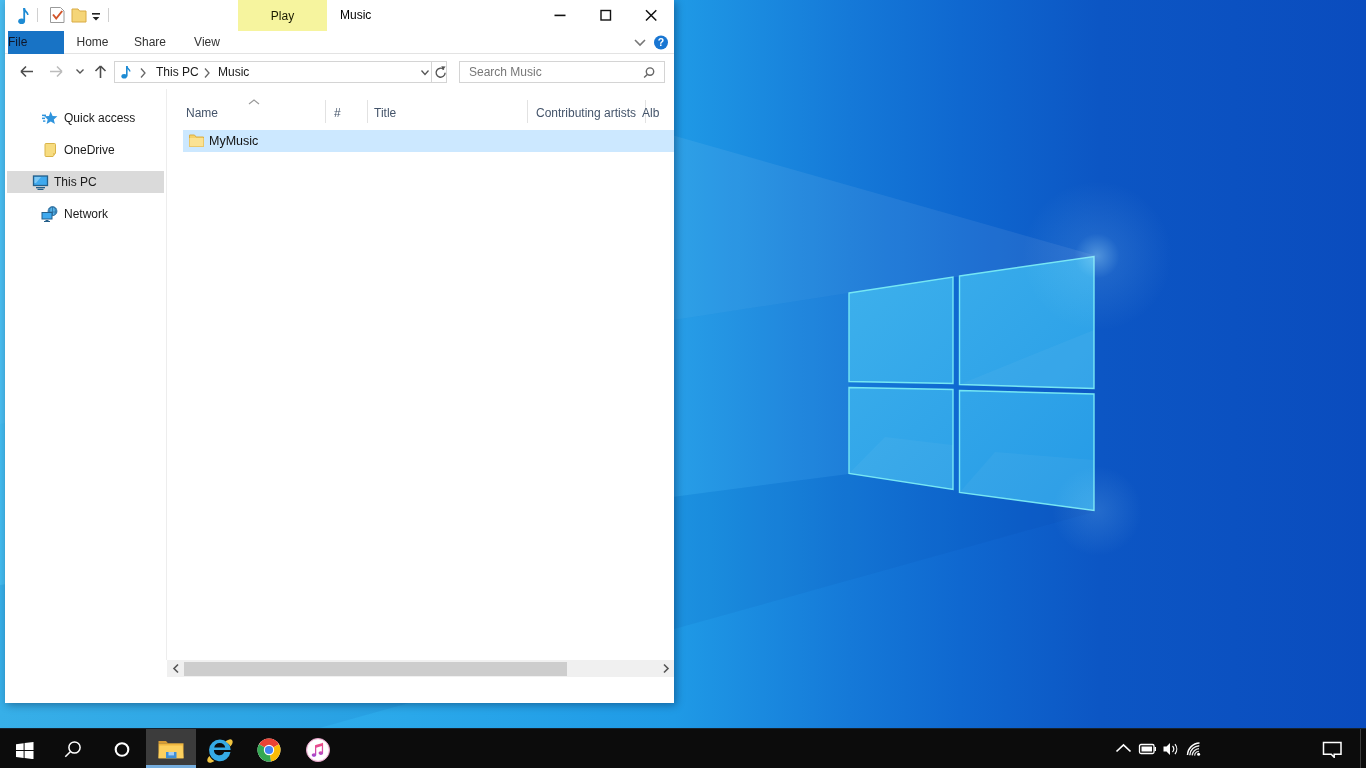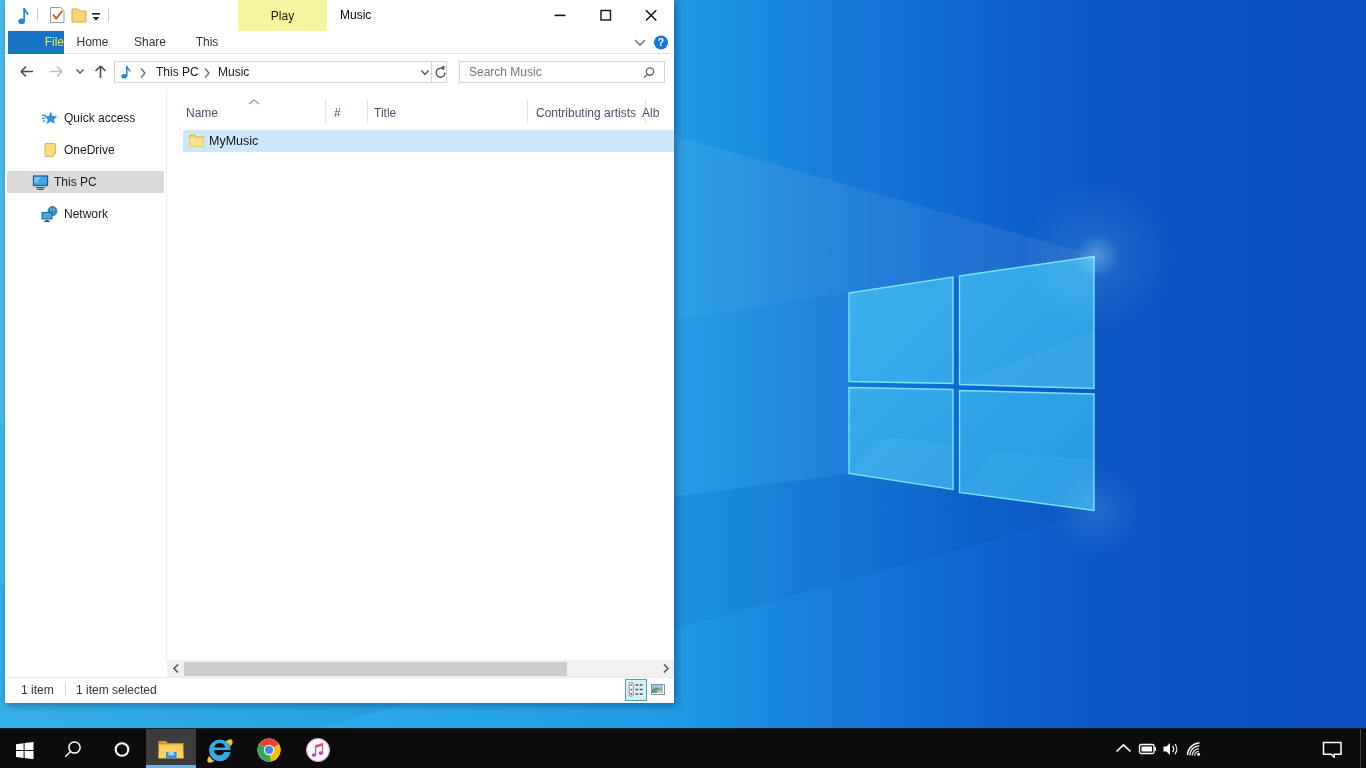--- a/index.html
+++ b/index.html
@@ -15,22 +15,22 @@
   
   #playtab { position:absolute; left:233px; top:0; width:89px; height:31px; background:#f6f49e;
              text-align:center; line-height:32px; color:#1a1a00; font-size:12px; }
   #mttab   { position:absolute; left:233px; top:31px; width:89px; height:23px; background:#fff;
              border-left:1px solid #e3e3e3; border-right:1px solid #e3e3e3;
              text-align:center; line-height:22px; color:#444; font-size:12px; }
   #wtitle  { position:absolute; left:335px; top:0; height:31px; line-height:31px; font-size:12px; color:#000; }
 
   
   #tabrow { position:absolute; left:0; top:31px; width:669px; height:23px; border-bottom:1px solid #e3e3e3; background:#fff; }
-  #filetab { position:absolute; left:3px; top:0; width:56px; height:23px; background:#1873c5; color:#fde047;
-             text-align:right; line-height:22px; }
+  #filetab { position:absolute; left:3px; top:0; width:56px; height:23px; background:#1873c5; color:#0f172a;
+             text-align:left; line-height:22px; }
   .rtab { position:absolute; top:0; height:23px; line-height:22px; color:#333; }
 
   
   #toolbar { position:absolute; left:0; top:54px; width:669px; height:35px; background:#fff; }
   #addr { position:absolute; left:109px; top:7px; width:333px; height:22px; border:1px solid #d4d4d4; background:#fff; }
   #search { position:absolute; left:454px; top:7px; width:206px; height:22px; border:1px solid #d4d4d4; background:#fff;
             line-height:20px; color:#777; padding-left:9px; }
 
   
   #side { position:absolute; left:0; top:89px; width:161px; height:571px; background:#fff; }
@@ -136,21 +136,21 @@
   <svg class="abs" style="left:534px;top:0" width="132" height="31" viewBox="0 0 129 31">
     <rect x="14" y="14.6" width="11" height="1.6" fill="#111"></rect>
     <rect x="60.5" y="10.5" width="9.5" height="9.5" fill="none" stroke="#111" stroke-width="1.4"></rect>
     <path d="M105.5 10.2 l10.3 10.3 M115.8 10.2 l-10.3 10.3" stroke="#111" stroke-width="1.5"></path>
   </svg>
 
   <div id="tabrow">
     <div id="filetab">File</div>
     <div class="rtab" style="left:60px;width:55px;text-align:center;">Home</div>
     <div class="rtab" style="left:117px;width:56px;text-align:center;">Share</div>
-    <div class="rtab" style="left:175px;width:54px;text-align:center;">This</div>
+    <div class="rtab" style="left:175px;width:54px;text-align:center;">View</div>
   </div>
   <svg class="abs" style="left:626px;top:33px" width="43" height="20" viewBox="0 0 43 20">
     <path d="M4 7 l5 5 l5 -5" fill="none" stroke="#777" stroke-width="1.6"></path>
     <circle cx="30" cy="9.5" r="7" fill="#1976d2"></circle>
     <text x="30" y="13.4" text-anchor="middle" font-size="10.5" font-weight="bold" fill="#fff" font-family="Liberation Sans">?</text>
   </svg>
 
   <div id="toolbar">
     <svg class="abs" style="left:0;top:0" width="110" height="35" viewBox="0 0 110 35">
       <g stroke="#4d4d4d" stroke-width="1.6" fill="none">
@@ -259,41 +259,20 @@
   <div id="hscroll">
     <svg class="abs" style="left:4px;top:3px" width="10" height="11" viewBox="0 0 10 11">
           <path d="M7 1.5 l-4 4 l4 4" fill="none" stroke="#555" stroke-width="1.6"></path>
         </svg>
     <div id="hthumb"></div>
     <svg class="abs" style="left:494px;top:3px" width="10" height="11" viewBox="0 0 10 11">
           <path d="M3 1.5 l4 4 l-4 4" fill="none" stroke="#555" stroke-width="1.6"></path>
         </svg>
   </div>
 
-  <div id="status">
-    <span class="abs" style="left:16px;top:5px;">1 item</span>
-    <div class="abs" style="left:60px;top:4px;width:1px;height:15px;background:#d9d9d9;"></div>
-    <span class="abs" style="left:71px;top:5px;">1 item selected</span>
-    <div class="abs" style="left:620px;top:1px;width:22px;height:22px;background:#daeef9;border:1.5px solid #47a0c8;">
-      <svg width="19" height="19" viewBox="0 0 19 19">
-        <rect x="3.2" y="2.5" width="4" height="13.5" rx="1" fill="#fff" stroke="#8a8a8a" stroke-width="1"></rect>
-        <rect x="4.5" y="4.2" width="1.5" height="1.5" fill="#555"></rect>
-        <rect x="4.5" y="8.8" width="1.5" height="1.5" fill="#555"></rect>
-        <rect x="4.5" y="13.2" width="1.5" height="1.5" fill="#555"></rect>
-        <path d="M9.5 5 h2.8 M13.8 5 h2.8 M9.5 9.5 h2.8 M13.8 9.5 h2.8 M9.5 14 h2.8 M13.8 14 h2.8" stroke="#555" stroke-width="1.6"></path>
-      </svg>
-    </div>
-    <div class="abs" style="left:646px;top:6px;width:14px;height:11px;border:1.5px solid #8f8f8f;background:#fff;">
-      <svg width="11" height="8" viewBox="0 0 11 8" style="display:block">
-        <rect x="0" y="0" width="11" height="4.5" fill="#9ec3e4"></rect>
-        <path d="M0 4 l4 -1.5 l7 2 v3.5 h-11 Z" fill="#5e9b8f"></path>
-        <path d="M5 5.5 l6 -1 v3.5 h-6 Z" fill="#b8c8d8"></path>
-      </svg>
-    </div>
-  </div>
 </div>
 
 <div id="taskbar">
   <div id="febtn"></div>
   <div id="feunder"></div>
   <div id="deskline"></div>
 
   <svg class="abs" style="left:16px;top:13px" width="18" height="17" viewBox="0 0 18 17">
     <polygon points="0,2.3 7.6,1.2 7.6,8.1 0,8.1" fill="#fff"></polygon>
     <polygon points="8.6,1.1 17.5,0 17.5,8.1 8.6,8.1" fill="#fff"></polygon>

